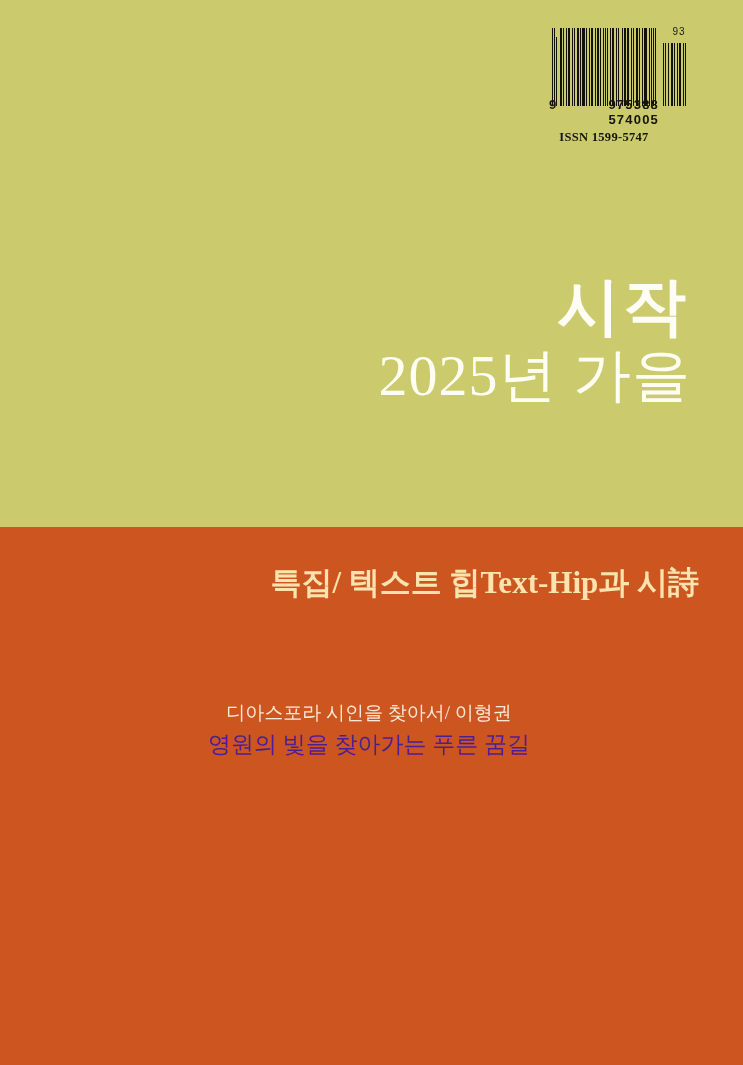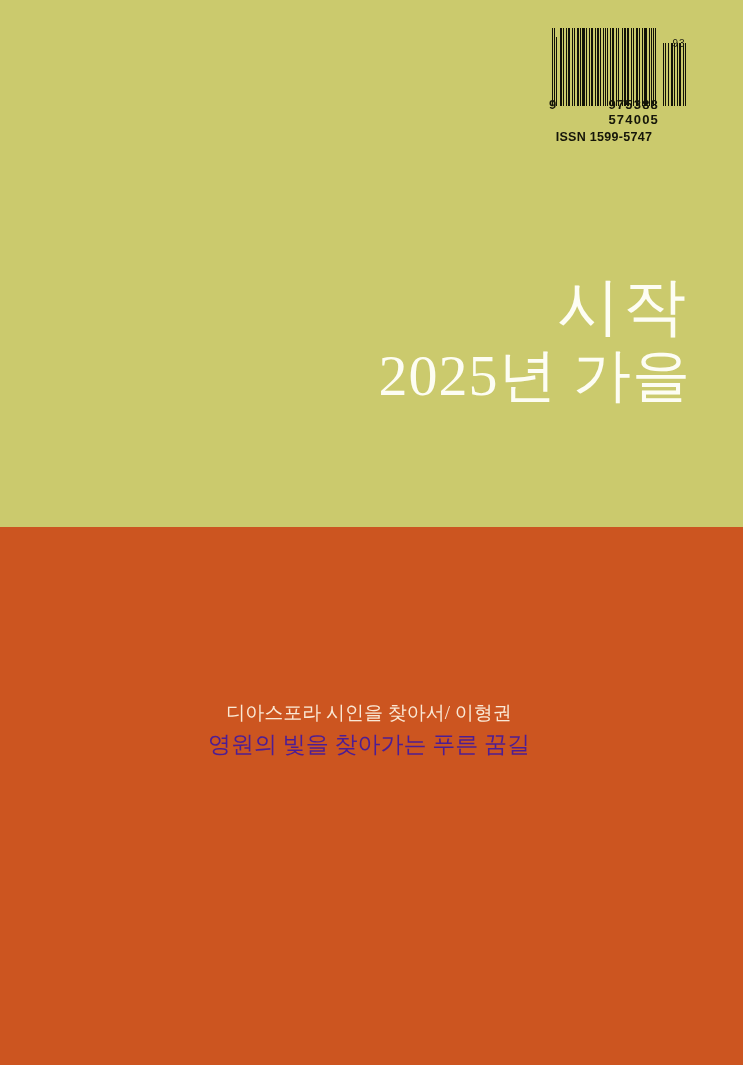--- a/index.html
+++ b/index.html
@@ -63,21 +63,20 @@
     position: absolute;
     top: -2px;
     left: 0;
     width: 32px;
     text-align: center;
     font-family: "Liberation Sans", sans-serif;
     font-size: 10px;
     letter-spacing: 1px;
     color: #1a1a10;
     line-height: 12px;
-    margin-top: 12px;
   }
   .bars {
     display: flex;
     align-items: flex-end;
     height: 100%;
   }
   .bars span { display: block; height: 100%; }
   .bars span.b { background: #121208; }
   .bars span.w { background: transparent; }
   .bars span.tall { height: 100%; }
@@ -94,42 +93,42 @@
     padding-right: 36px;
     position: relative;
     z-index: 3;
   }
   .barcode-digits .lead {
     float: left;
     padding-left: 2px;
   }
   .issn-text {
     margin-top: 3px;
-    font-family: Liberation Sans, sans-serif;
+    font-family: Liberation Serif, serif;
     font-size: 12.5px;
     font-weight: 700;
     letter-spacing: 0.3px;
     color: #151509;
     text-align: center;
     padding-right: 34px;
   }
 
   
   .masthead {
     position: absolute;
     right: 50px;
     top: 272px;
     width: 640px;
     text-align: right;
     color: #fdfdf3;
   }
   .mh-title {
     font-size: 63px;
     line-height: 70px;
-    font-weight: 400;
+    font-weight: 700;
     letter-spacing: 3px;
     margin: 0;
     padding-right: 4px;
   }
   .mh-season {
     font-size: 58px;
     line-height: 68px;
     font-weight: 300;
     letter-spacing: 1px;
     margin: 0;
@@ -309,20 +308,21 @@
     </div>
     <div class="issn-text">ISSN 1599-5747</div>
   </div>
 
   <div class="masthead">
     <div class="mh-title">시작</div>
     <div class="mh-season">2025년 가을</div>
   </div>
 
   <div class="feature-block">
+    <div class="feature-headline">특집/ 텍스트 힙Text-Hip과 시詩</div>
   </div>
 
   <div class="diaspora-block">
     <div class="diaspora-kicker">디아스포라 시인을 찾아서/ 이형권</div>
     <div class="diaspora-title">영원의 빛을 찾아가는 푸른 꿈길</div>
   </div>
 
 </div>
 
 </body></html>

